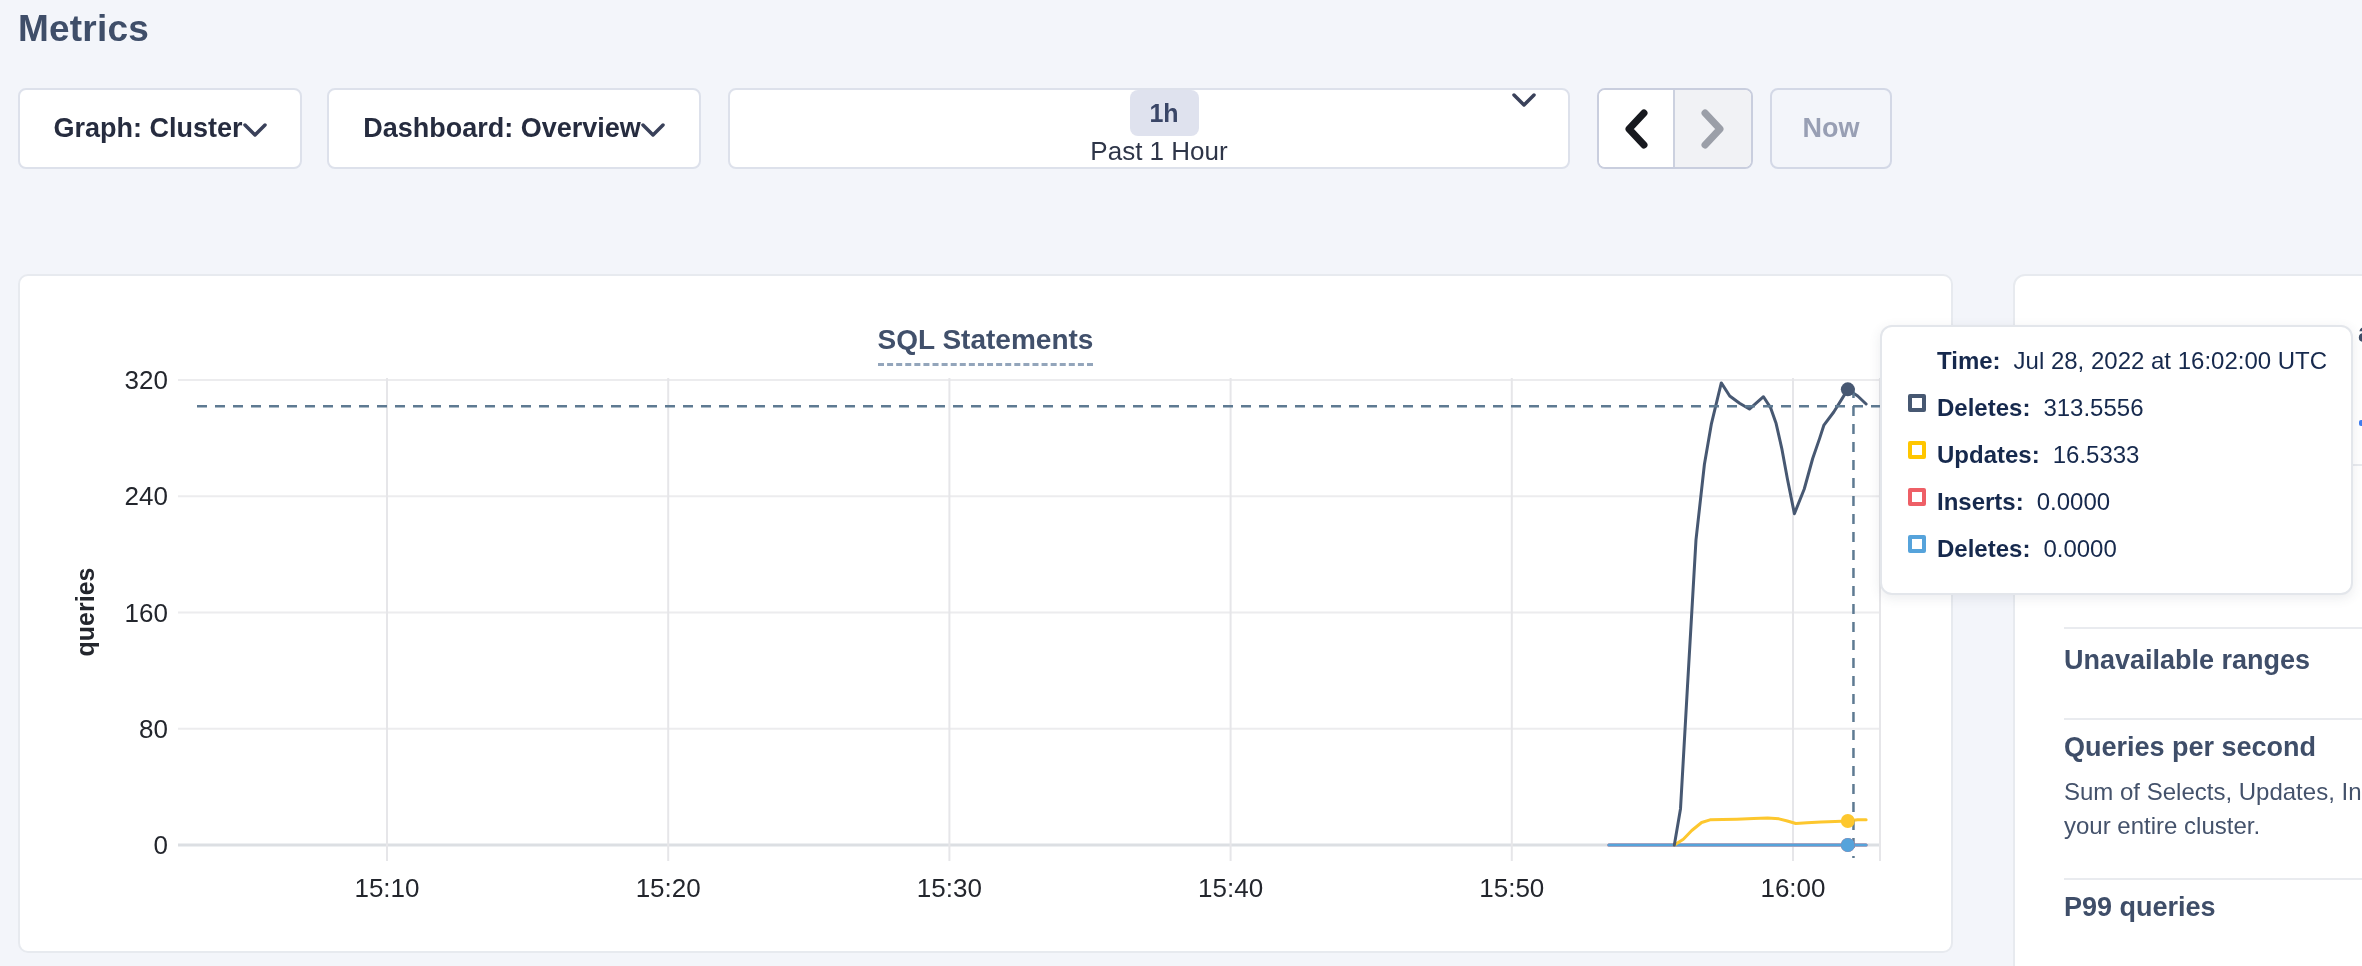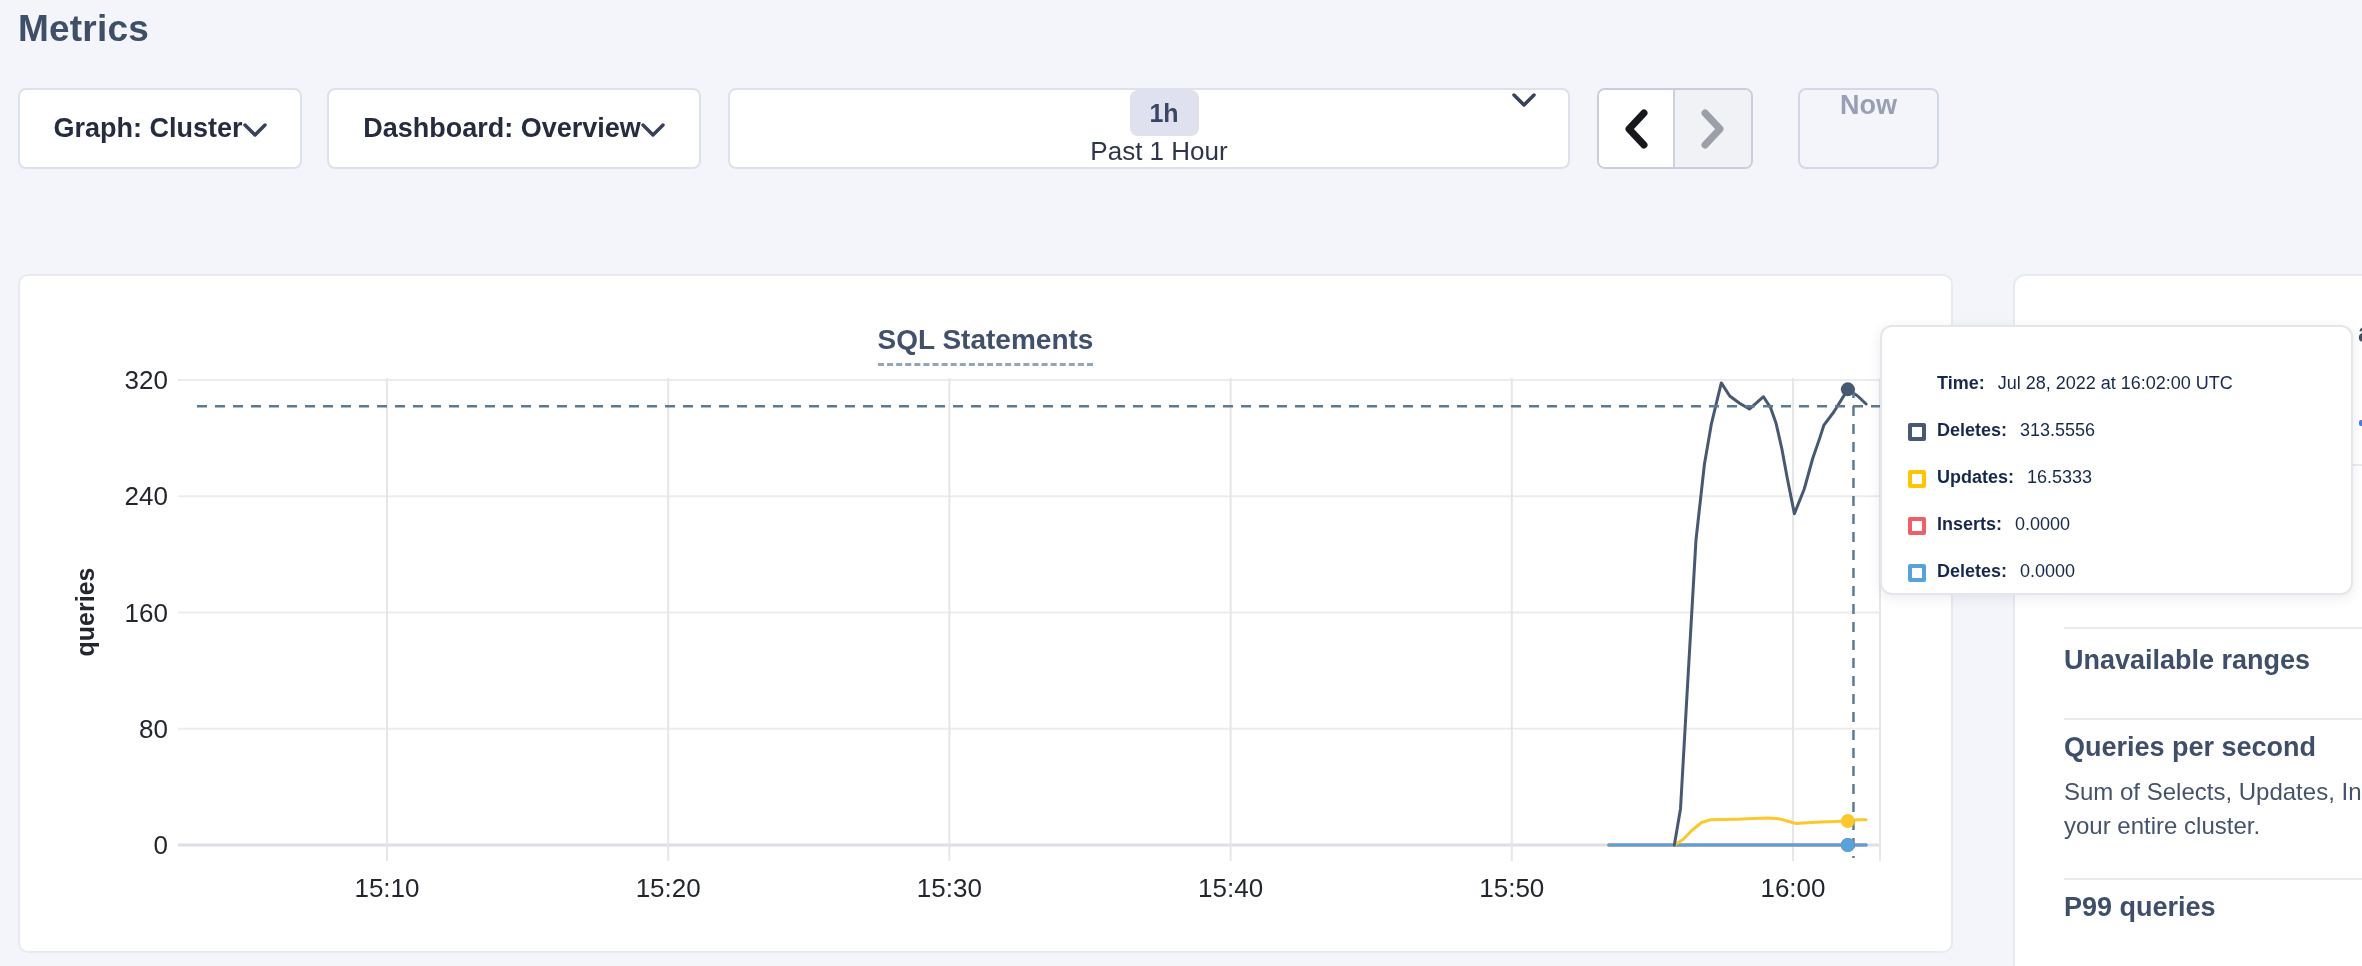--- a/index.html
+++ b/index.html
@@ -45,24 +45,24 @@
     display:flex; background:#fff;
   }
   .arrow-half { width:50%; height:100%; display:flex; align-items:center; justify-content:center; cursor:pointer; }
   #arrow-prev { background:#fff; border-right:2px solid #ccd1df; }
   #arrow-next { background:#f1f2f5; cursor:default; }
   .arrow-svg { width:24px; height:40px; }
   .arrow-svg polyline { fill:none; stroke-width:7; stroke-linecap:round; stroke-linejoin:round; }
   #arrow-prev polyline { stroke:#17191f; }
   #arrow-next polyline { stroke:#9b9fa8; }
   #now-btn {
-    left:1770px; width:141px;
+    left:1770px; width:122px;
     background:transparent; border:2px solid #d3d8e6; border-radius:8px;
-    display:flex; align-items:flex-start; justify-content:center;
-    font-size:27px; font-weight:600; color:#989fb4; cursor:default;margin-left:28px;
+    display:flex; align-items:center; justify-content:center;
+    font-size:27px; font-weight:600; color:#989fb4; cursor:default;
   }
   
   .chart-card {
     position:absolute; left:18px; top:274px; width:1935px; height:679px;
     background:#fff; border:2px solid #e7eaef; border-radius:10px;
   }
   .chart-title-wrap { position:absolute; left:0; top:48px; width:100%; text-align:center; }
   .chart-title {
     display:inline-block; font-size:28px; font-weight:700; color:#41506b;
     padding-bottom:7px; border-bottom:3px dashed #93a5bb; cursor:help;
@@ -70,21 +70,21 @@
   #chart-svg { position:absolute; left:-2px; top:-2px; width:1935px; height:679px; }
   #chart-svg text.tick { font-family:"Liberation Sans","DejaVu Sans",sans-serif; font-size:26px; fill:#23262d; }
   #chart-svg text.ylab { font-family:"Liberation Sans","DejaVu Sans",sans-serif; font-size:25px; font-weight:700; fill:#23262d; }
   
   .tooltip {
     position:absolute; left:1880px; top:325px; width:473px; height:270px;
     background:#fff; border:2px solid #e3e6eb; border-radius:12px;
     box-shadow:0 3px 12px rgba(60,70,90,0.10);
     padding:20px 0 0 26px; z-index:30;
   }
-  .tt-row { height:47px; display:flex; align-items:flex-end; font-size:18px; color:#16294d; }
+  .tt-row { height:47px; display:flex; align-items:flex-start; font-size:24px; color:#16294d; }
   .tt-swatch { width:18px; height:18px; border-radius:2px; border:4px solid #000; background:#fff; margin-right:11px; flex:none; }
   .tt-spacer { width:29px; flex:none; }
   .tt-label { font-weight:700; }
   .tt-value { margin-left:13px; }
   
   .side-card {
     position:absolute; left:2013px; top:274px; width:560px; height:760px;
     background:#fff; border:2px solid #e7eaef; border-radius:12px;
     z-index:10;
   }

